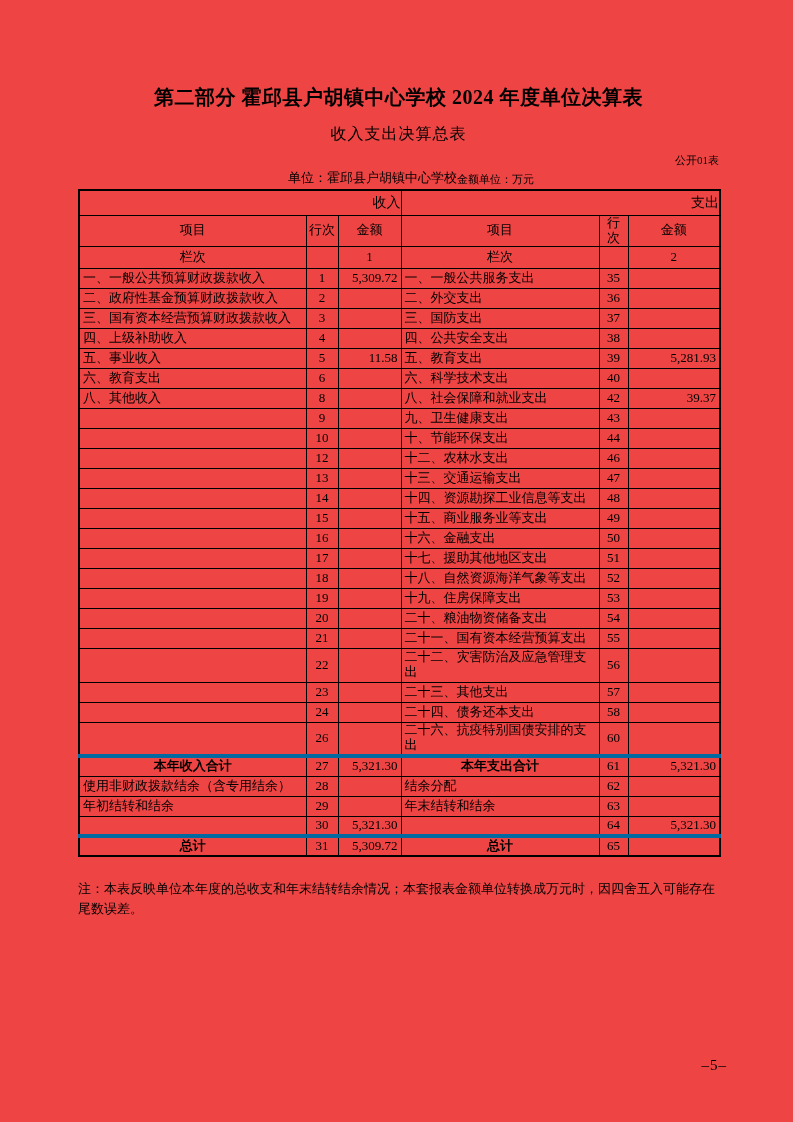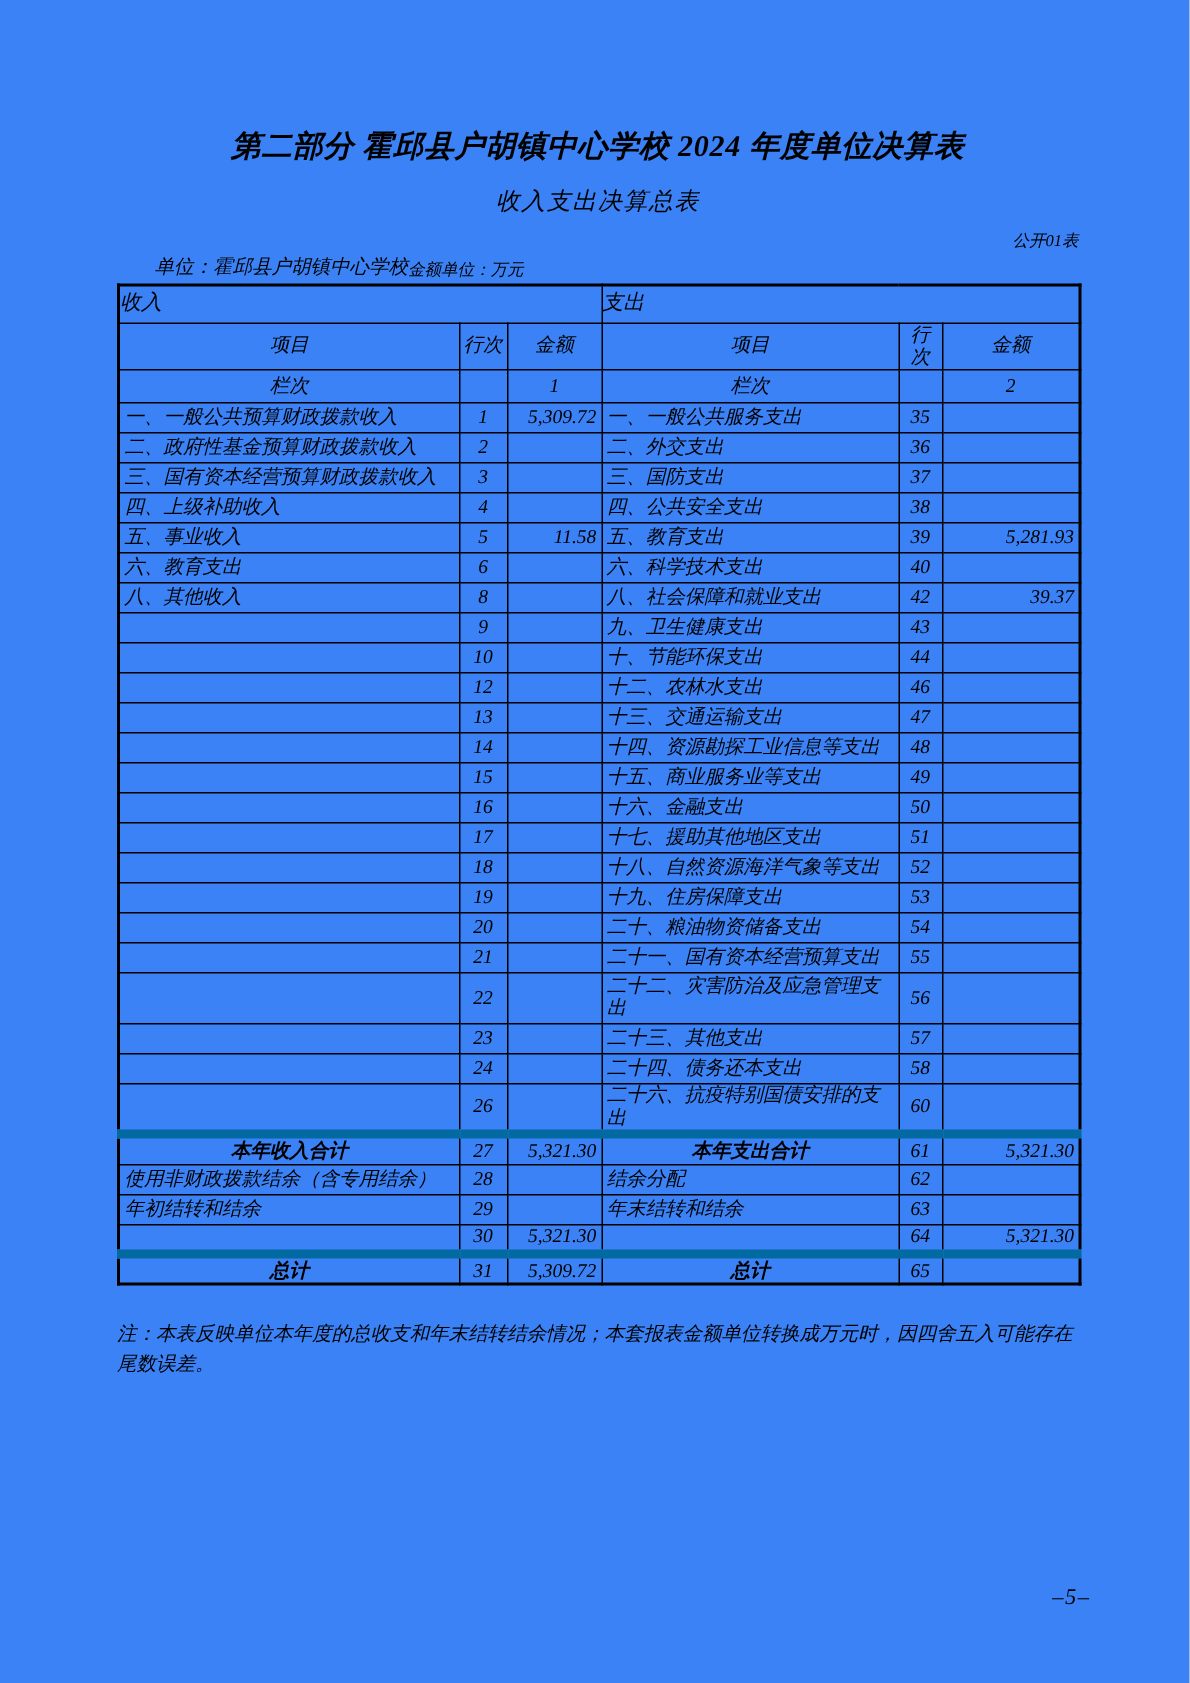--- a/index.html
+++ b/index.html
@@ -1,44 +1,44 @@
 <!DOCTYPE html>
 <html><head>
 <meta charset="utf-8">
 <style>
   * { margin:0; padding:0; box-sizing:border-box; }
   html,body { background:#e8e8e8; }
   body { font-family:"Liberation Serif","DejaVu Serif",serif; color:#000; }
   .page {
-    position:relative; width:793px; height:1122px; background:#3b82f6;
-    margin:0 auto; overflow:hidden;font-style:italic;
+    position:relative; width:793px; height:1122px; background:#ef4444;
+    margin:0 auto; overflow:hidden;
   }
   .content { position:absolute; left:78px; top:0; width:641px; }
   .part-title { margin-top:84px; text-align:center; font-size:20px; font-weight:bold; letter-spacing:0.5px; white-space:nowrap; }
   .table-title { margin-top:13px; text-align:center; font-size:16px; letter-spacing:1px; }
   .table-code { margin-top:8px; text-align:right; font-size:11px; }
-  .meta-row { display:flex; justify-content:flex-start; align-items:flex-end; margin-top:1px; padding-bottom:2px;margin-left:25px; }
+  .meta-row { display:flex; justify-content:center; align-items:flex-end; margin-top:1px; padding-bottom:2px;margin-left:25px; }
   .unit-label { font-size:13px; }
   .amount-unit { font-size:11px; }
 
   table.summary { border-collapse:collapse; table-layout:fixed; width:641px; border:2px solid #000; }
   table.summary td { border:1px solid #000; font-size:13px; line-height:1.15; overflow:hidden; vertical-align:middle; }
   tr.sec-row { height:25px; }
-  tr.sec-row td { text-align:left; font-size:14px; }
+  tr.sec-row td { text-align:right; font-size:14px; }
   tr.colhead-row { height:31px; }
   tr.colhead-row td { text-align:center; }
   tr.index-row { height:22px; }
   tr.index-row td { text-align:center; }
   tr.data-row { height:20px; }
   tr.tall-row { height:34px; }
   td.item { text-align:left; padding:0 3px; }
   td.line { text-align:center; padding:0; }
   td.amount { text-align:right; padding:0 3px; }
   td.wrap2 { word-break:break-all; padding:0 3px; line-height:1.1; }
-  tr.summary-row td { border-top:6px solid #0369a1; }
+  tr.summary-row td { border-top:4px solid #0369a1; }
   tr.summary-row td.item { text-align:center; font-weight:bold; }
 
   .note { margin-top:22px; font-size:13px; line-height:1.55; text-align:left; }
   .page-number { position:absolute; right:66px; top:1057px; font-size:15px; letter-spacing:1px; }
 </style>
 </head>
 <body>
 
 <div class="page">
   <div class="content">

